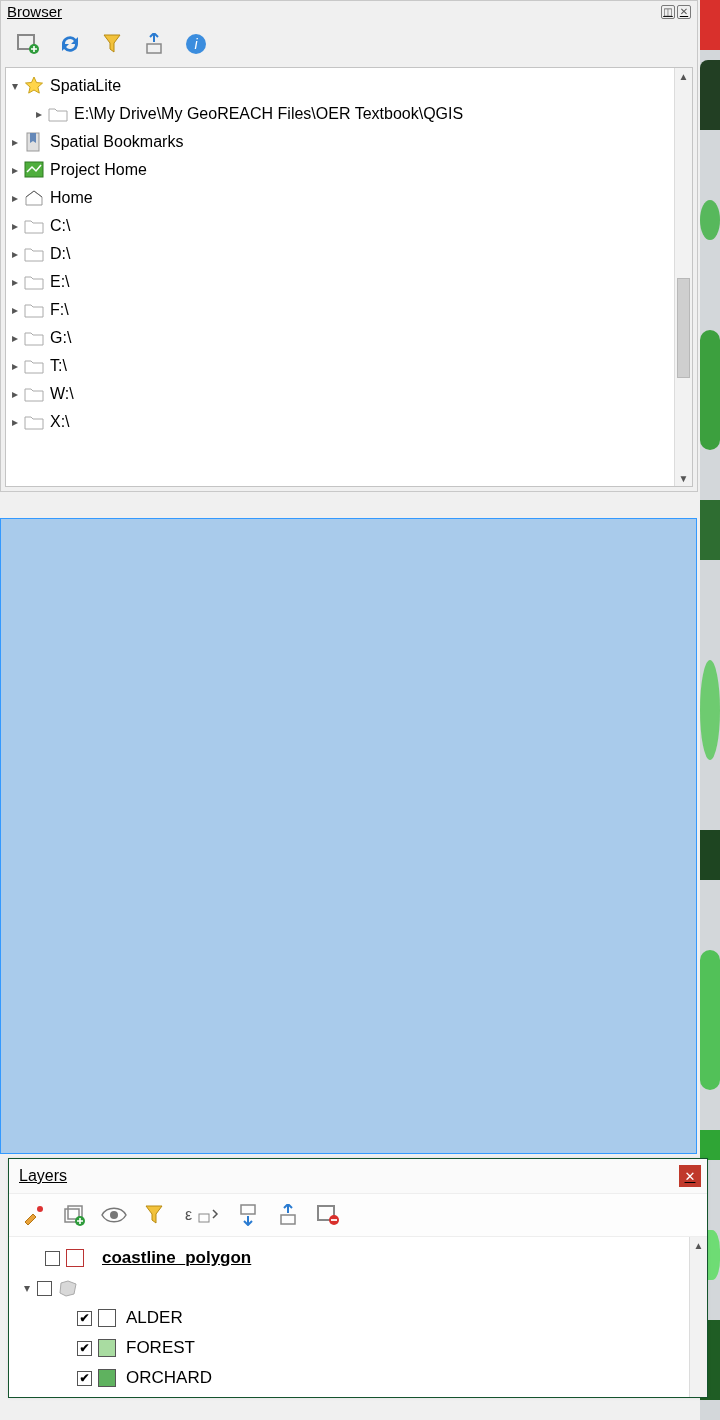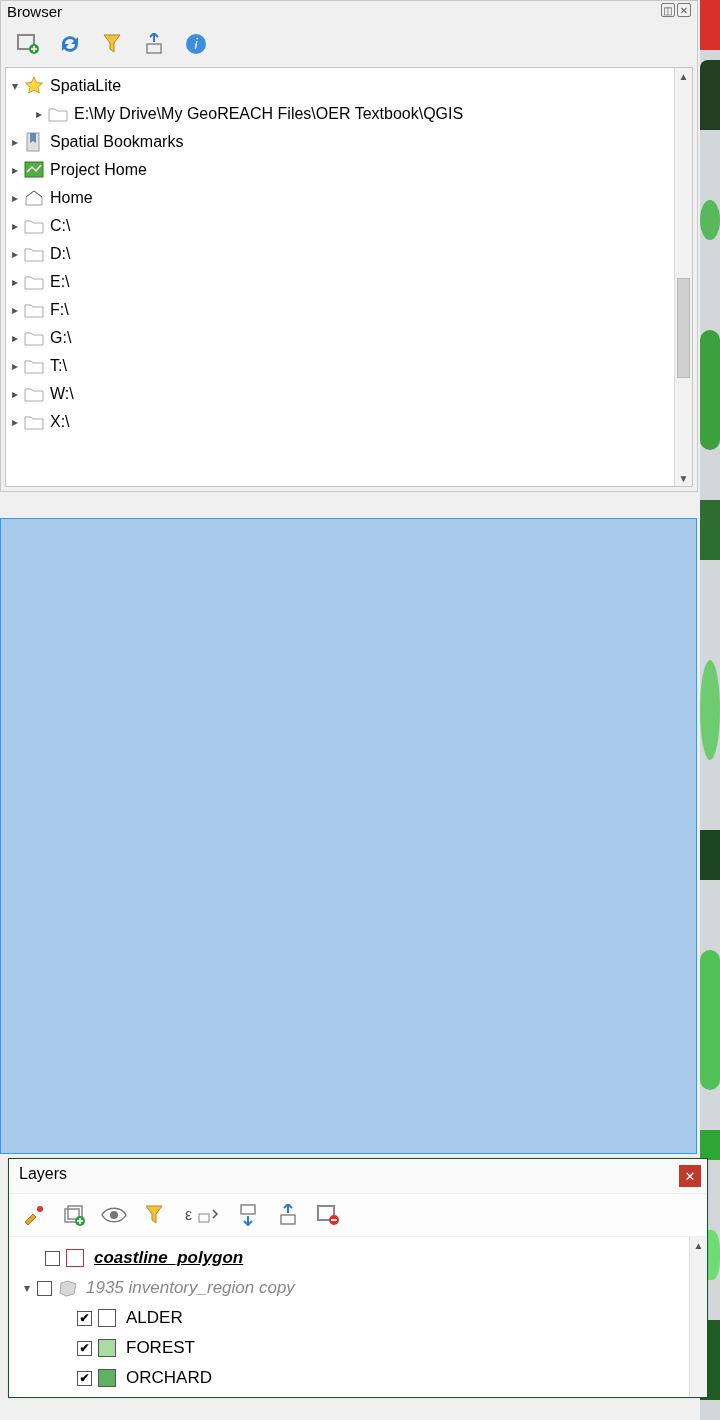--- a/index.html
+++ b/index.html
@@ -28,23 +28,24 @@
 
   
   .browser {
     position: absolute;
     left: 0; top: 0;
     width: 698px;
     background: #f0f0f0;
     border: 1px solid #c8c8c8;
   }
   .panel-title {
-    display: flex; align-items: flex-start; justify-content: space-between;
+    display: flex; align-items: center; justify-content: space-between;
     padding: 2px 6px 3px 6px;
     font-size: 15px;
+    text-decoration: underline;
   }
   .panel-title .tbtns { display:flex; gap:2px; }
   .tbtn {
     width:14px;height:14px;border:1px solid #7a7a7a;border-radius:2px;
     display:flex;align-items:center;justify-content:center;font-size:10px;color:#555;
   }
 
   .toolbar {
     display: flex; align-items: center; gap: 16px;
     padding: 8px 12px 10px 14px;
@@ -103,21 +104,21 @@
   .layers-scroll {
     display:flex;
     height: 160px;
   }
   .ltree { flex:1; padding:6px 4px 4px 8px; font-size:17px; }
   .lrow { display:flex; align-items:center; height:30px; }
   .cb { width:15px;height:15px;border:1px solid #555;background:#fff;margin:0 6px 0 0;display:flex;align-items:center;justify-content:center;font-size:12px;font-weight:bold;}
   .sym { width:18px;height:18px;border:1px solid #555;margin-right:10px; }
   .coast { border-color:#b33; }
   .grp-lbl { color:#888; font-style:italic; }
-  .coast-lbl { font-style:italic; font-weight:bold; text-decoration:underline; }
+  .coast-lbl { font-weight:bold; text-decoration:underline;margin-left:8px; }
 
   
   svg { display:block; }
 </style>
 </head>
 <body>
 
 <div class="mapstrip">
   <div class="ms-red"></div>
     <div class="ms-g1"></div>
@@ -386,21 +387,20 @@
       </div>
 
       <div class="lrow">
         <span class="exp" style="width:20px;text-align:center;color:#555;font-size:12px">▾</span>
         <span class="cb"></span>
         <span class="icoslot" style="width:22px;margin-right:6px">
           <svg width="22" height="18">
               <path d="M3 4l7-2 8 3-2 10-8 2-6-3z" fill="#d8d8d8" stroke="#aaa"></path>
             </svg>
         </span>
-        <span class="grp-lbl">1935 inventory_region copy</span>
       </div>
 
       <div class="lrow" style="padding-left:60px">
         <span class="cb">✔</span>
         <span class="sym" style="background:#ffffff"></span>
         <span>ALDER</span>
       </div>
 
       <div class="lrow" style="padding-left:60px">
         <span class="cb">✔</span>

